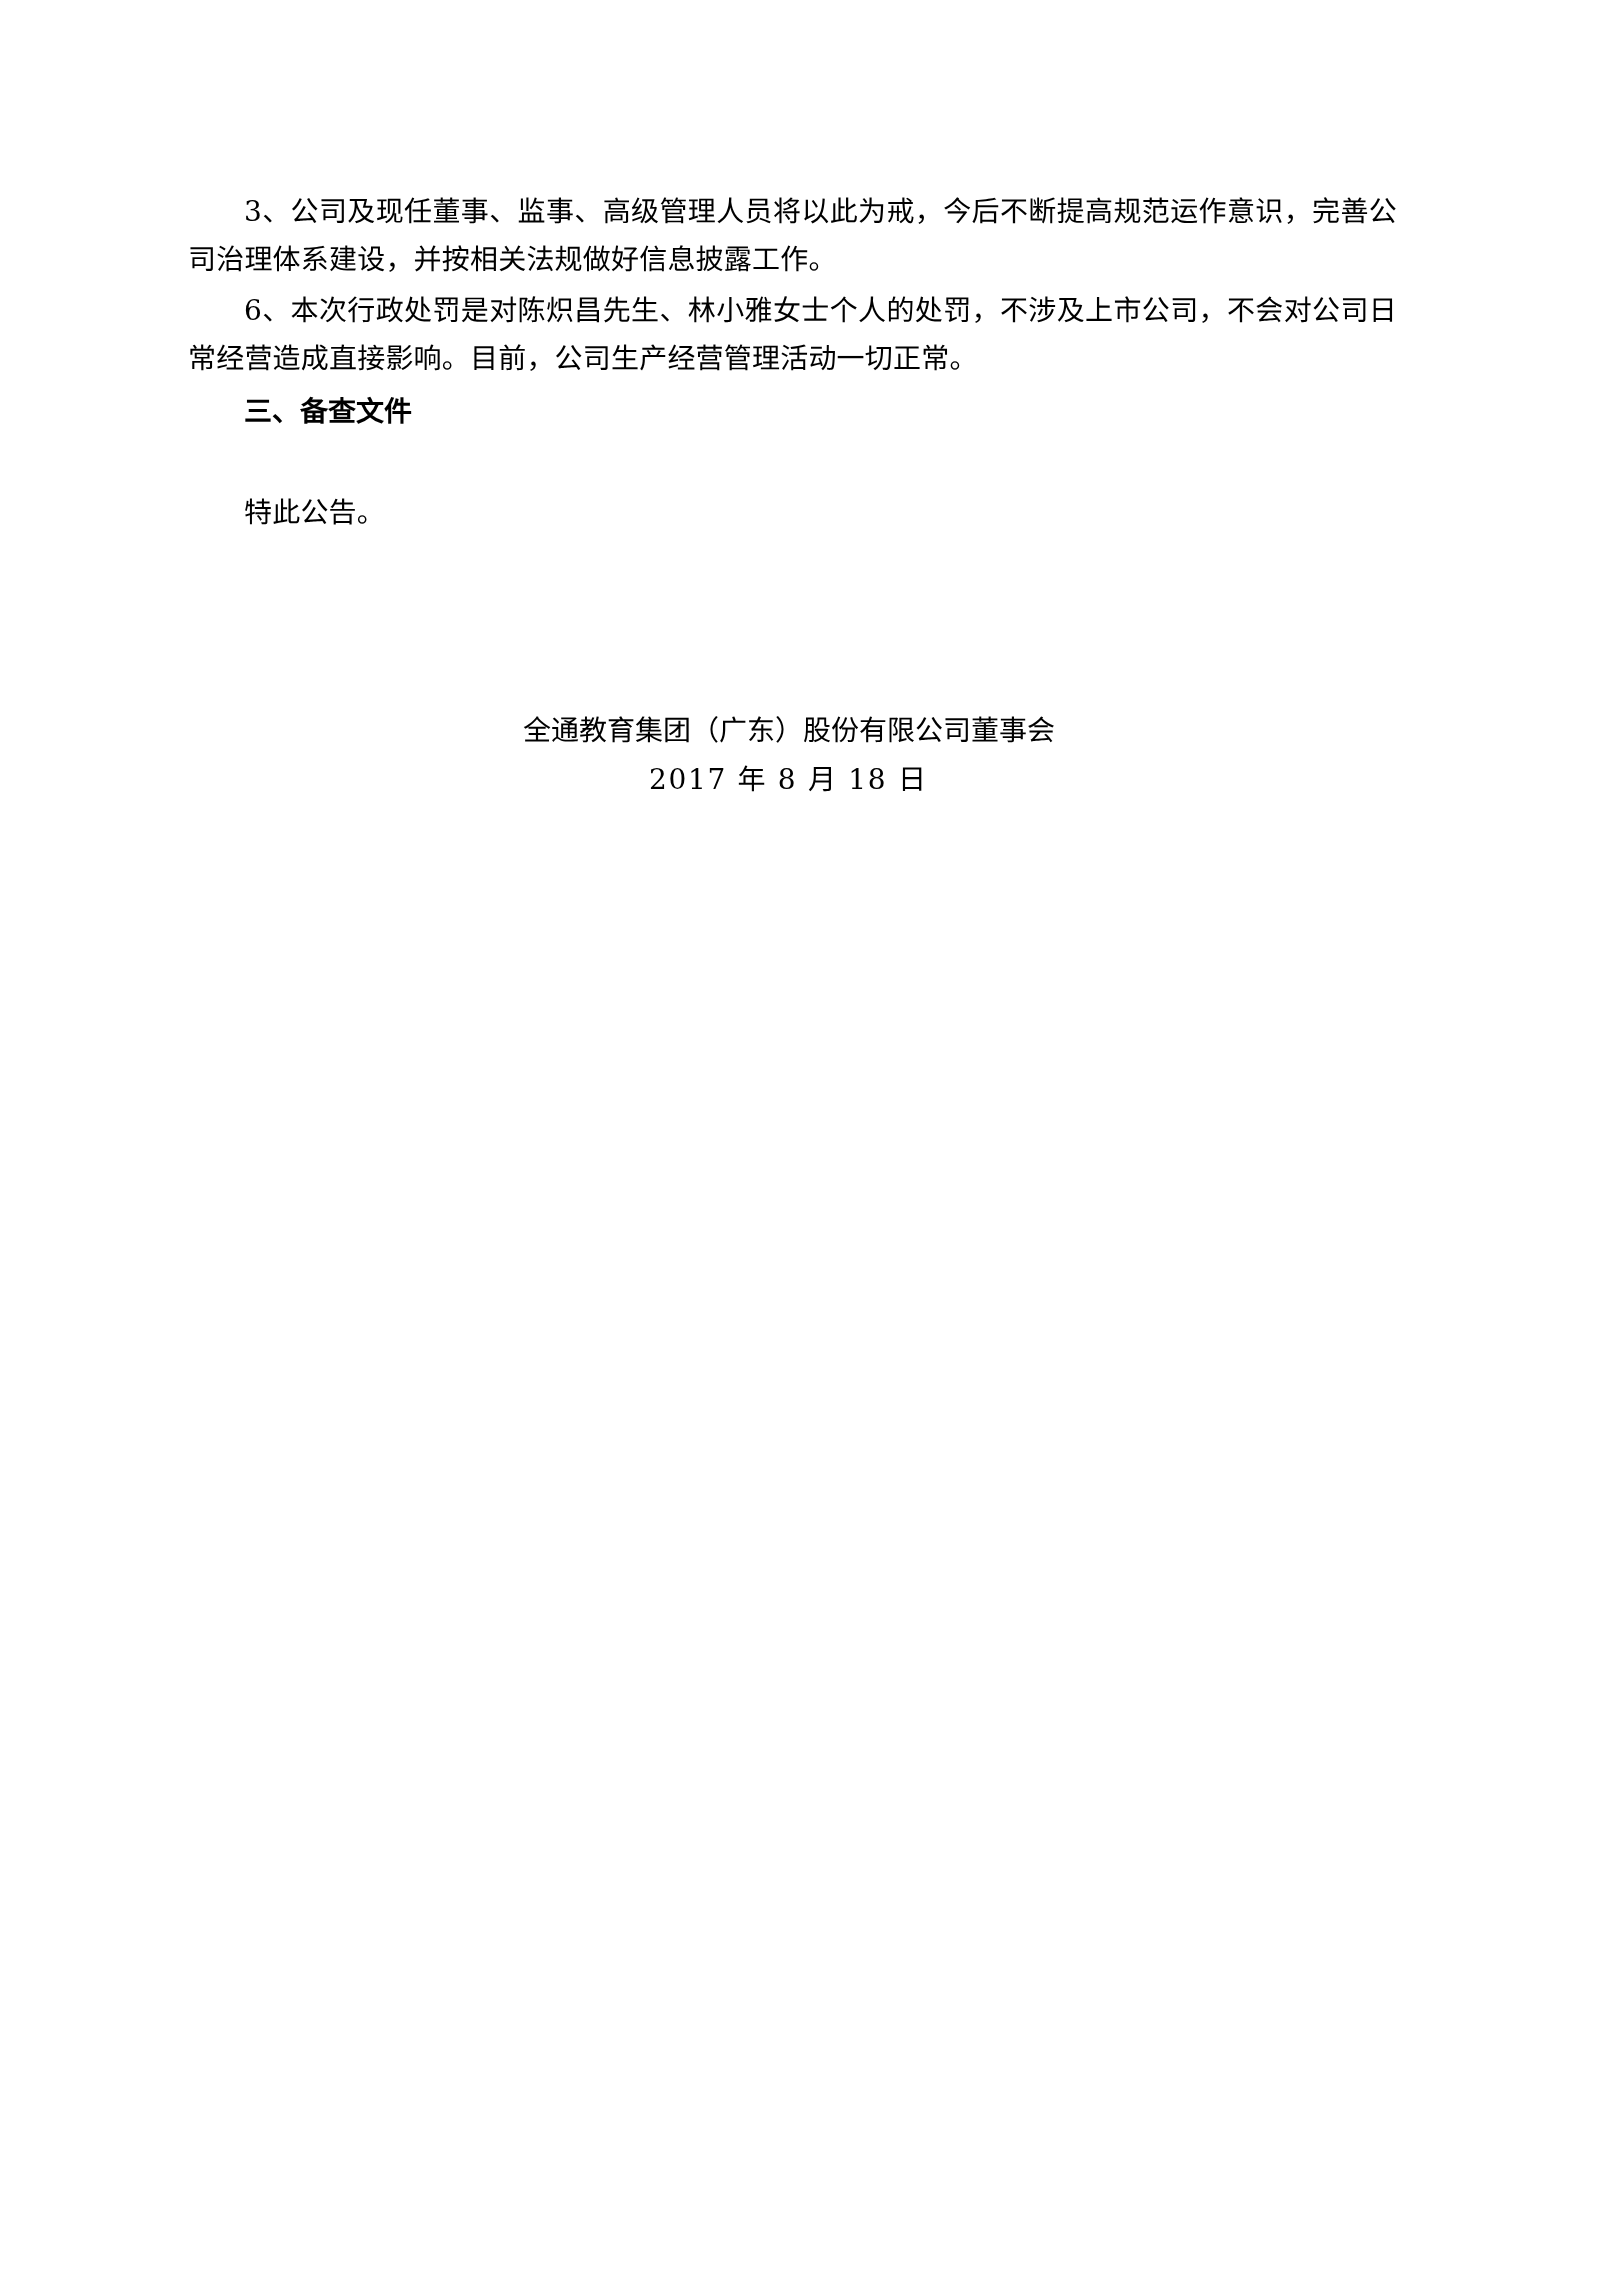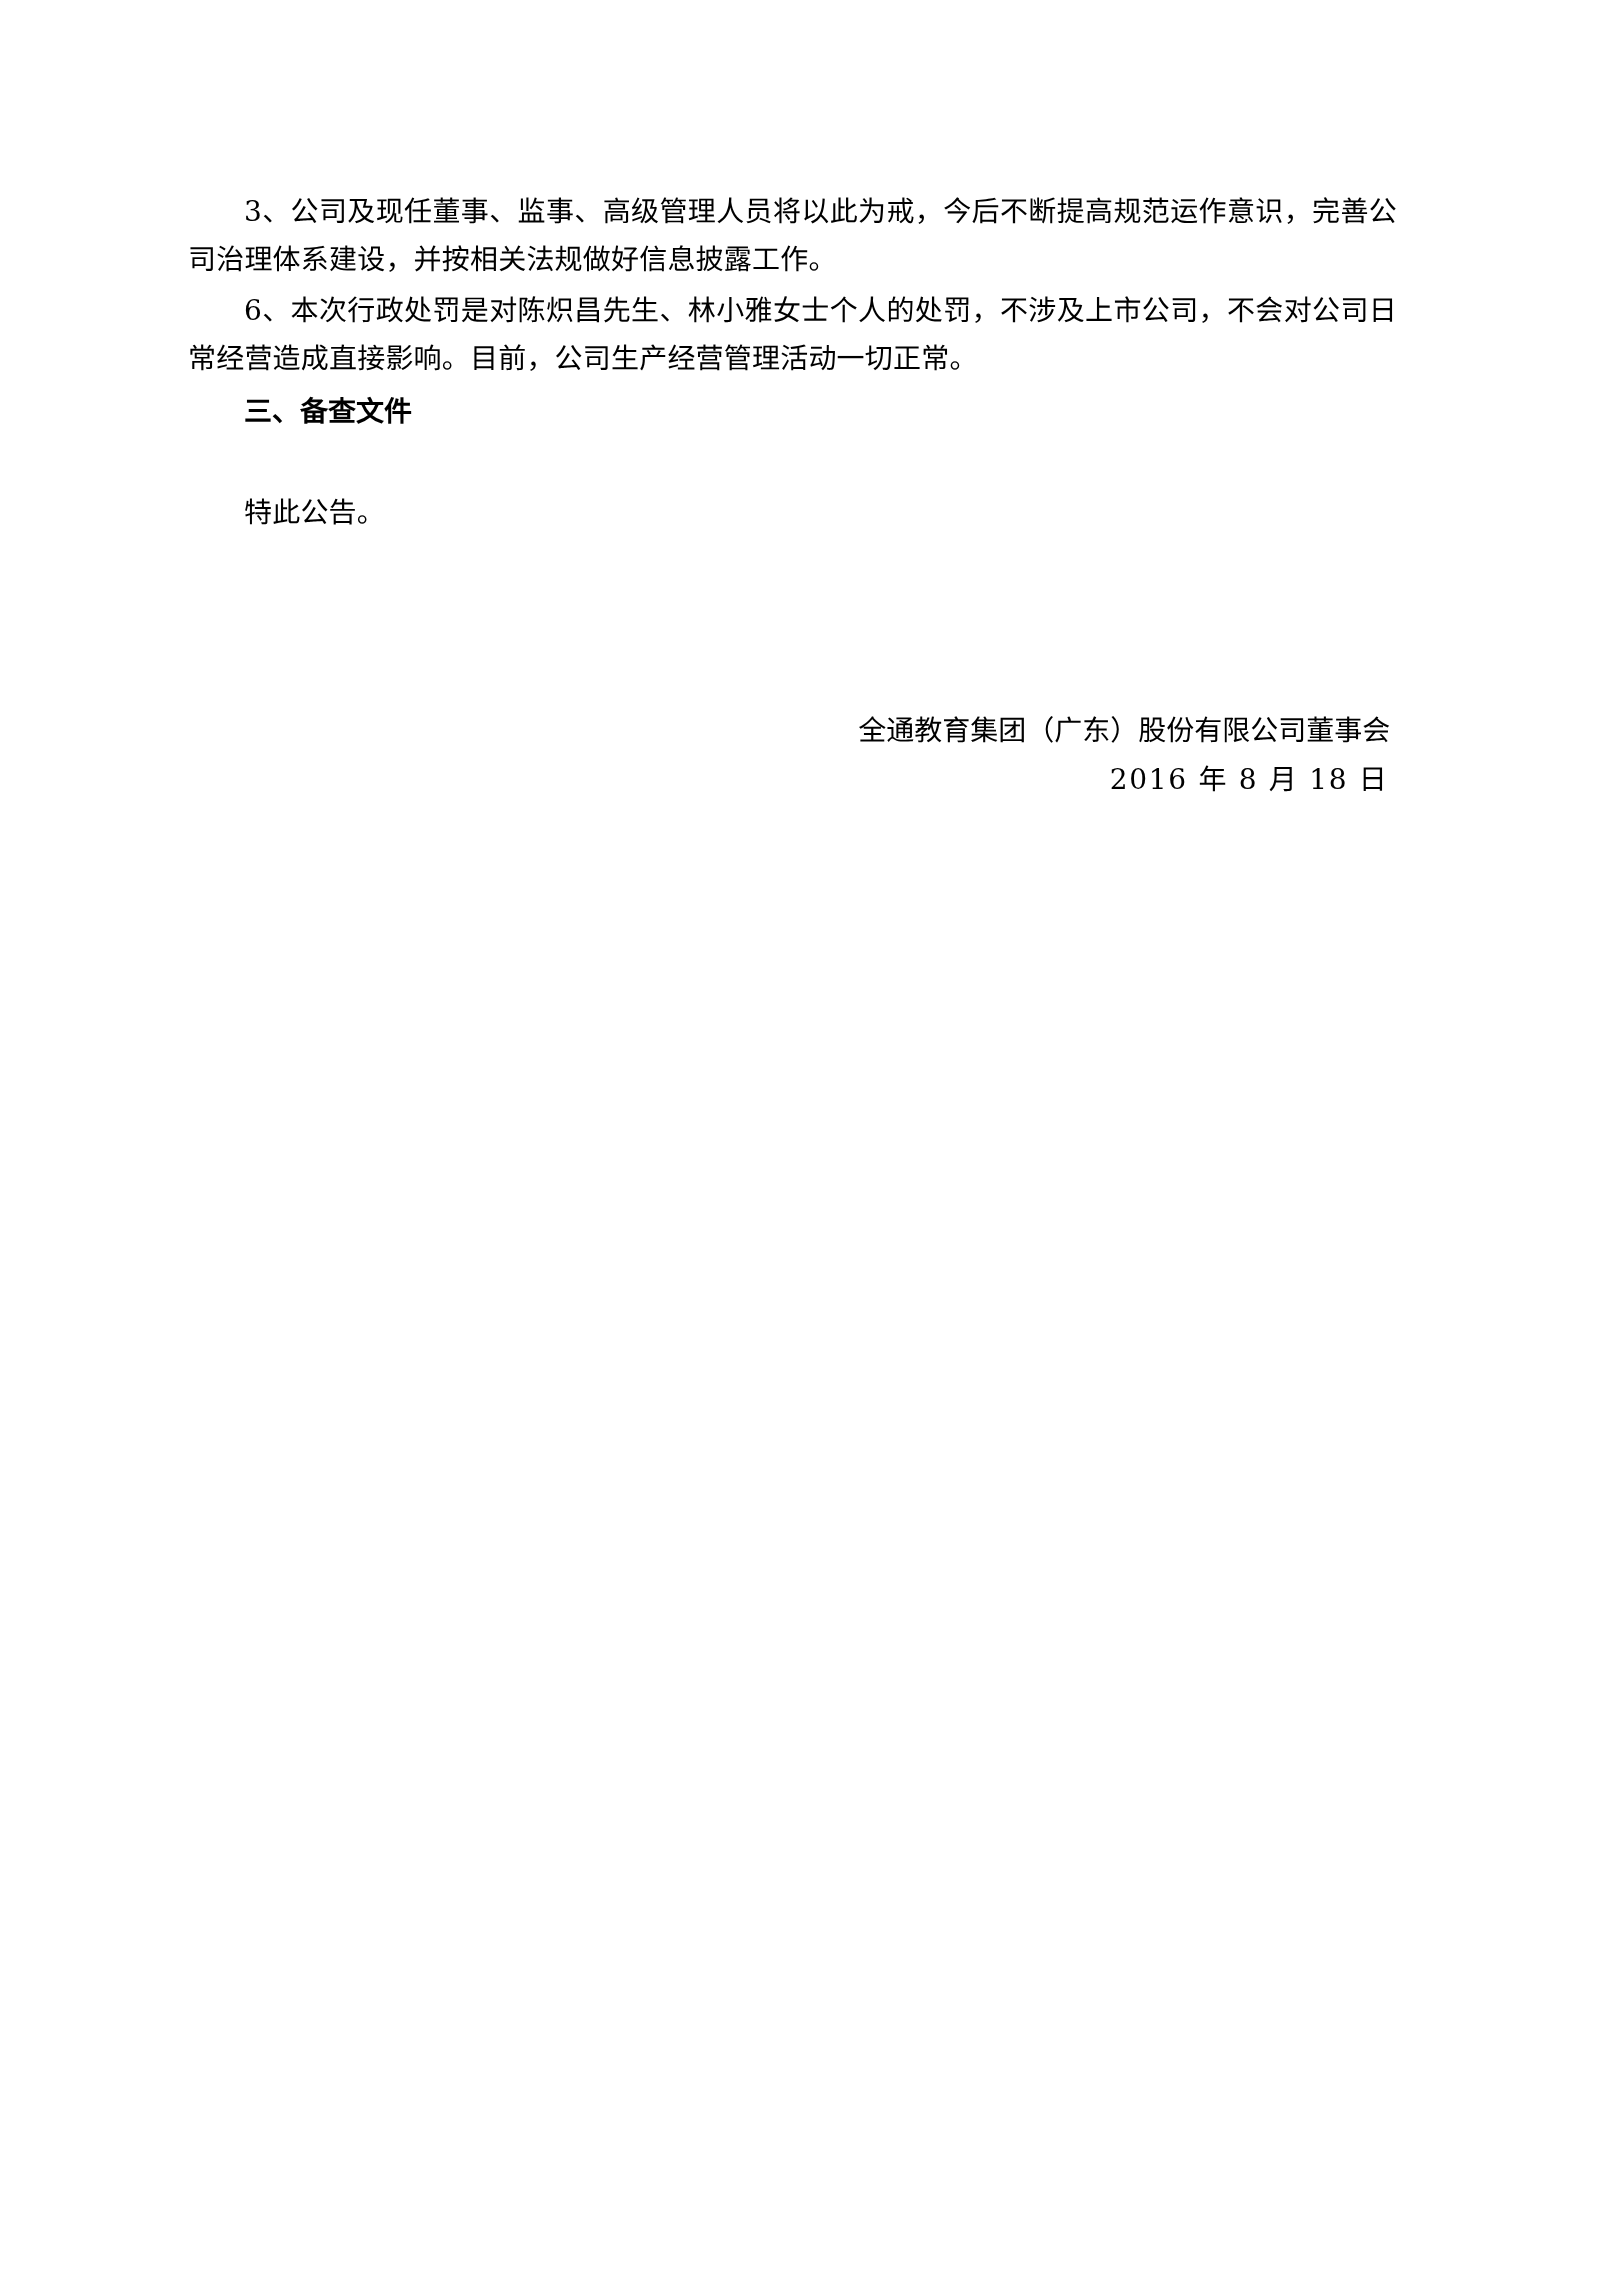--- a/index.html
+++ b/index.html
@@ -52,39 +52,39 @@
     font-size: 28px;
     line-height: 1.75;
   }
   .sig-line-1 {
     padding-right: 6.8px;
   }
   .sig-line-2 {
     padding-right: 8.5px;
     letter-spacing: 1.7px;
   }
-  .nowrap { white-space: nowrap; }
+  .nowrap { white-space: nowrap; text-align: center; }
 </style>
 </head>
 <body>
 
 <div class="page">
   <div class="content">
 
     <p class="para indent">3、公司及现任董事、监事、高级管理人员将以此为戒，今后不断提高规范运作意识，完善公司治理体系建设，并按相关法规做好信息披露工作。</p>
 
     <p class="para indent">6、本次行政处罚是对陈炽昌先生、林小雅女士个人的处罚，不涉及上市公司，不会对公司日常经营造成直接影响。目前，公司生产经营管理活动一切正常。</p>
 
     <p class="heading">三、备查文件</p>
 
 
     <div class="gap-medium"></div>
 
     <p class="para indent">特此公告。</p>
 
     <div class="signature-block">
       <div class="sig-line-1 nowrap">全通教育集团（广东）股份有限公司董事会</div>
-      <div class="sig-line-2 nowrap">2016 年 8 月 18 日</div>
+      <div class="sig-line-2 nowrap">2017 年 8 月 18 日</div>
     </div>
 
   </div>
 </div>
 
 
 </body></html>

